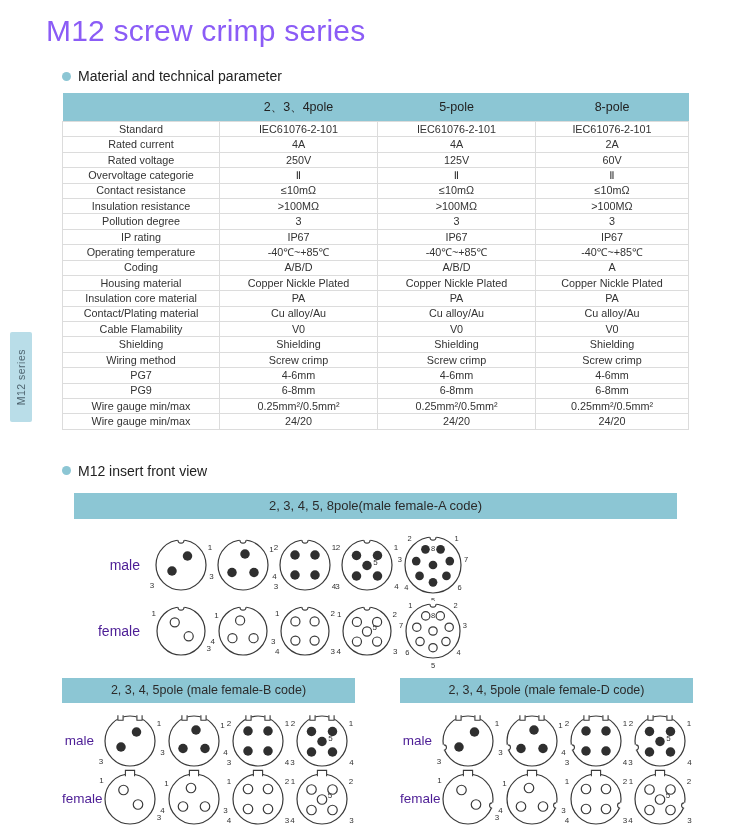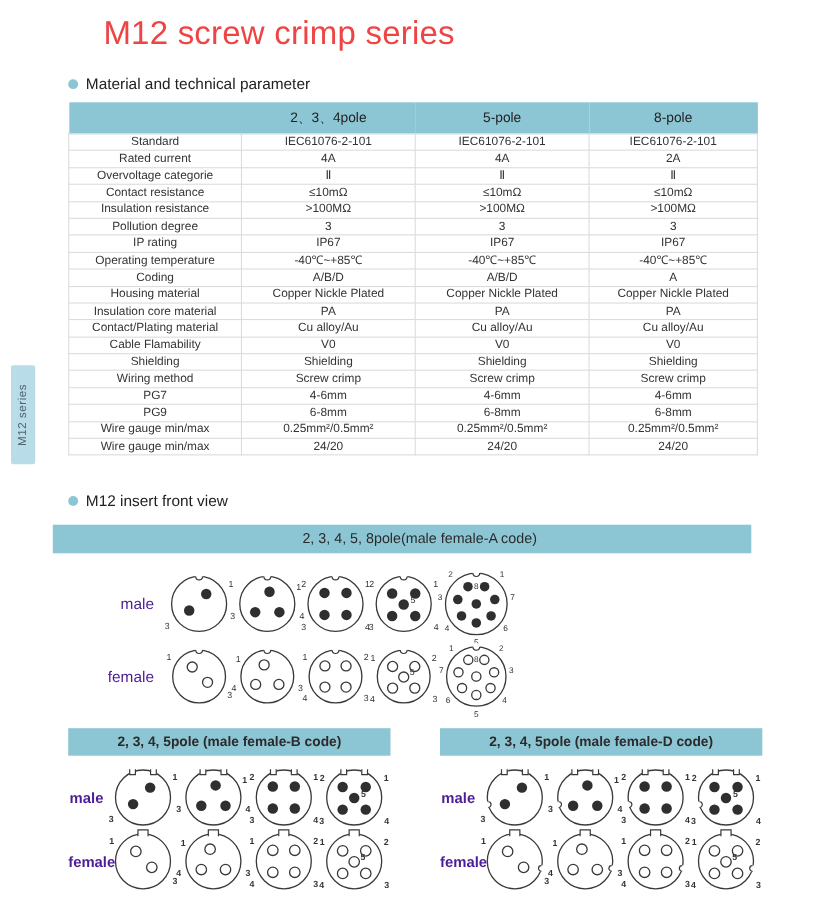--- a/index.html
+++ b/index.html
@@ -1,38 +1,38 @@
 <!DOCTYPE html>
 <html style="--teal: #8cc6d4; --tab: #b9dde8; --ink: #333333; --line: #dcdcdc;"><head>
 <meta charset="utf-8">
 <style>
   :root{ --teal:#8cc6d4; --tab:#b9dde8; --ink:#333; --line:#dcdcdc; }
   html,body{margin:0;padding:0;width:750px;height:826px;overflow:hidden;background:#fff;
     font-family:"Liberation Sans",sans-serif;color:var(--ink);}
   .page{position:relative;width:750px;height:826px;}
-  h1{margin:14px 0 0 94px;font-size:30px;font-weight:300;color:#ef4444;letter-spacing:.2px;line-height:34px;}
+  h1{margin:14px 0 0 46px;font-size:30px;font-weight:300;color:#8b5cf6;letter-spacing:.2px;line-height:34px;}
   .sec-head{display:flex;align-items:center;margin:20px 0 0 62px;font-size:14px;color:#222;height:16px;}
   .sec-head .bullet{width:9px;height:9px;border-radius:50%;background:var(--teal);margin-right:7px;flex:0 0 auto;}
   .sec2{margin-top:33px;}
   table{border-collapse:collapse;table-layout:fixed;width:626px;margin:9px 0 0 62px;padding-left:20px;}
   thead th{background:var(--teal);height:26px;font-size:12.5px;font-weight:500;color:#222;border:none;}
   td{height:14.4px;padding:0 2px;text-align:center;font-size:10.8px;line-height:1;
      border:1px solid var(--line);color:#333;white-space:nowrap;overflow:hidden;}
   .banner{background:var(--teal);height:26px;line-height:26px;text-align:center;font-size:13px;color:#2b2b2b;}
-  .banner-a{width:603px;margin:14px 0 0 48px;padding-left:32px;}
+  .banner-a{width:603px;margin:14px 0 0 74px;}
   .irows{margin-top:13px;}
   .irow{display:flex;align-items:center;}
   .ilabel{font-size:14px;color:#4c1d95;text-align:right;box-sizing:border-box;}
   .insert-a .irow{height:66px;}
   .insert-a .ilabel{width:150px;padding-right:10px;}
   .conn{position:relative;}
   .conn svg{position:absolute;left:50%;top:50%;transform:translate(-50%,-50%);}
   .insert-a .conn{width:62px;height:66px;}
   .insert-a .conn.big{width:70px;}
-  .bottom{display:flex;gap:45px;margin:14px 0 0 62px;font-weight:bold;}
+  .bottom{display:flex;gap:45px;margin:14px 0 0 62px;}
   .code-sec{width:293px;}
   .code-sec .banner{width:293px;height:25px;line-height:25px;font-size:12.5px;}
   .code-sec .irows{margin-top:8px;}
   .code-sec .irow.m{height:60px;}
   .code-sec .irow.f{height:56px;}
   .code-sec .ilabel{width:36px;padding-right:4px;font-size:13.5px;}
   .code-sec .conn{width:64px;height:56px;}
   .side-tab{position:absolute;left:10px;top:318px;width:22px;height:90px;background:var(--tab);
     display:flex;align-items:center;justify-content:center;border-radius:2px;cursor:pointer;}
   .side-tab span{writing-mode:vertical-rl;transform:rotate(180deg);font-size:10.5px;color:#4f6570;letter-spacing:.5px;}
@@ -73,20 +73,26 @@
           <td>Standard</td>
           <td>IEC61076-2-101</td>
           <td>IEC61076-2-101</td>
           <td>IEC61076-2-101</td>
         </tr>
         <tr>
           <td>Rated current</td>
           <td>4A</td>
           <td>4A</td>
           <td>2A</td>
+        </tr>
+        <tr>
+          <td>Rated voltage</td>
+          <td>250V</td>
+          <td>125V</td>
+          <td>60V</td>
         </tr>
         <tr>
           <td>Overvoltage categorie</td>
           <td>Ⅱ</td>
           <td>Ⅱ</td>
           <td>Ⅱ</td>
         </tr>
         <tr>
           <td>Contact resistance</td>
           <td>≤10mΩ</td>

